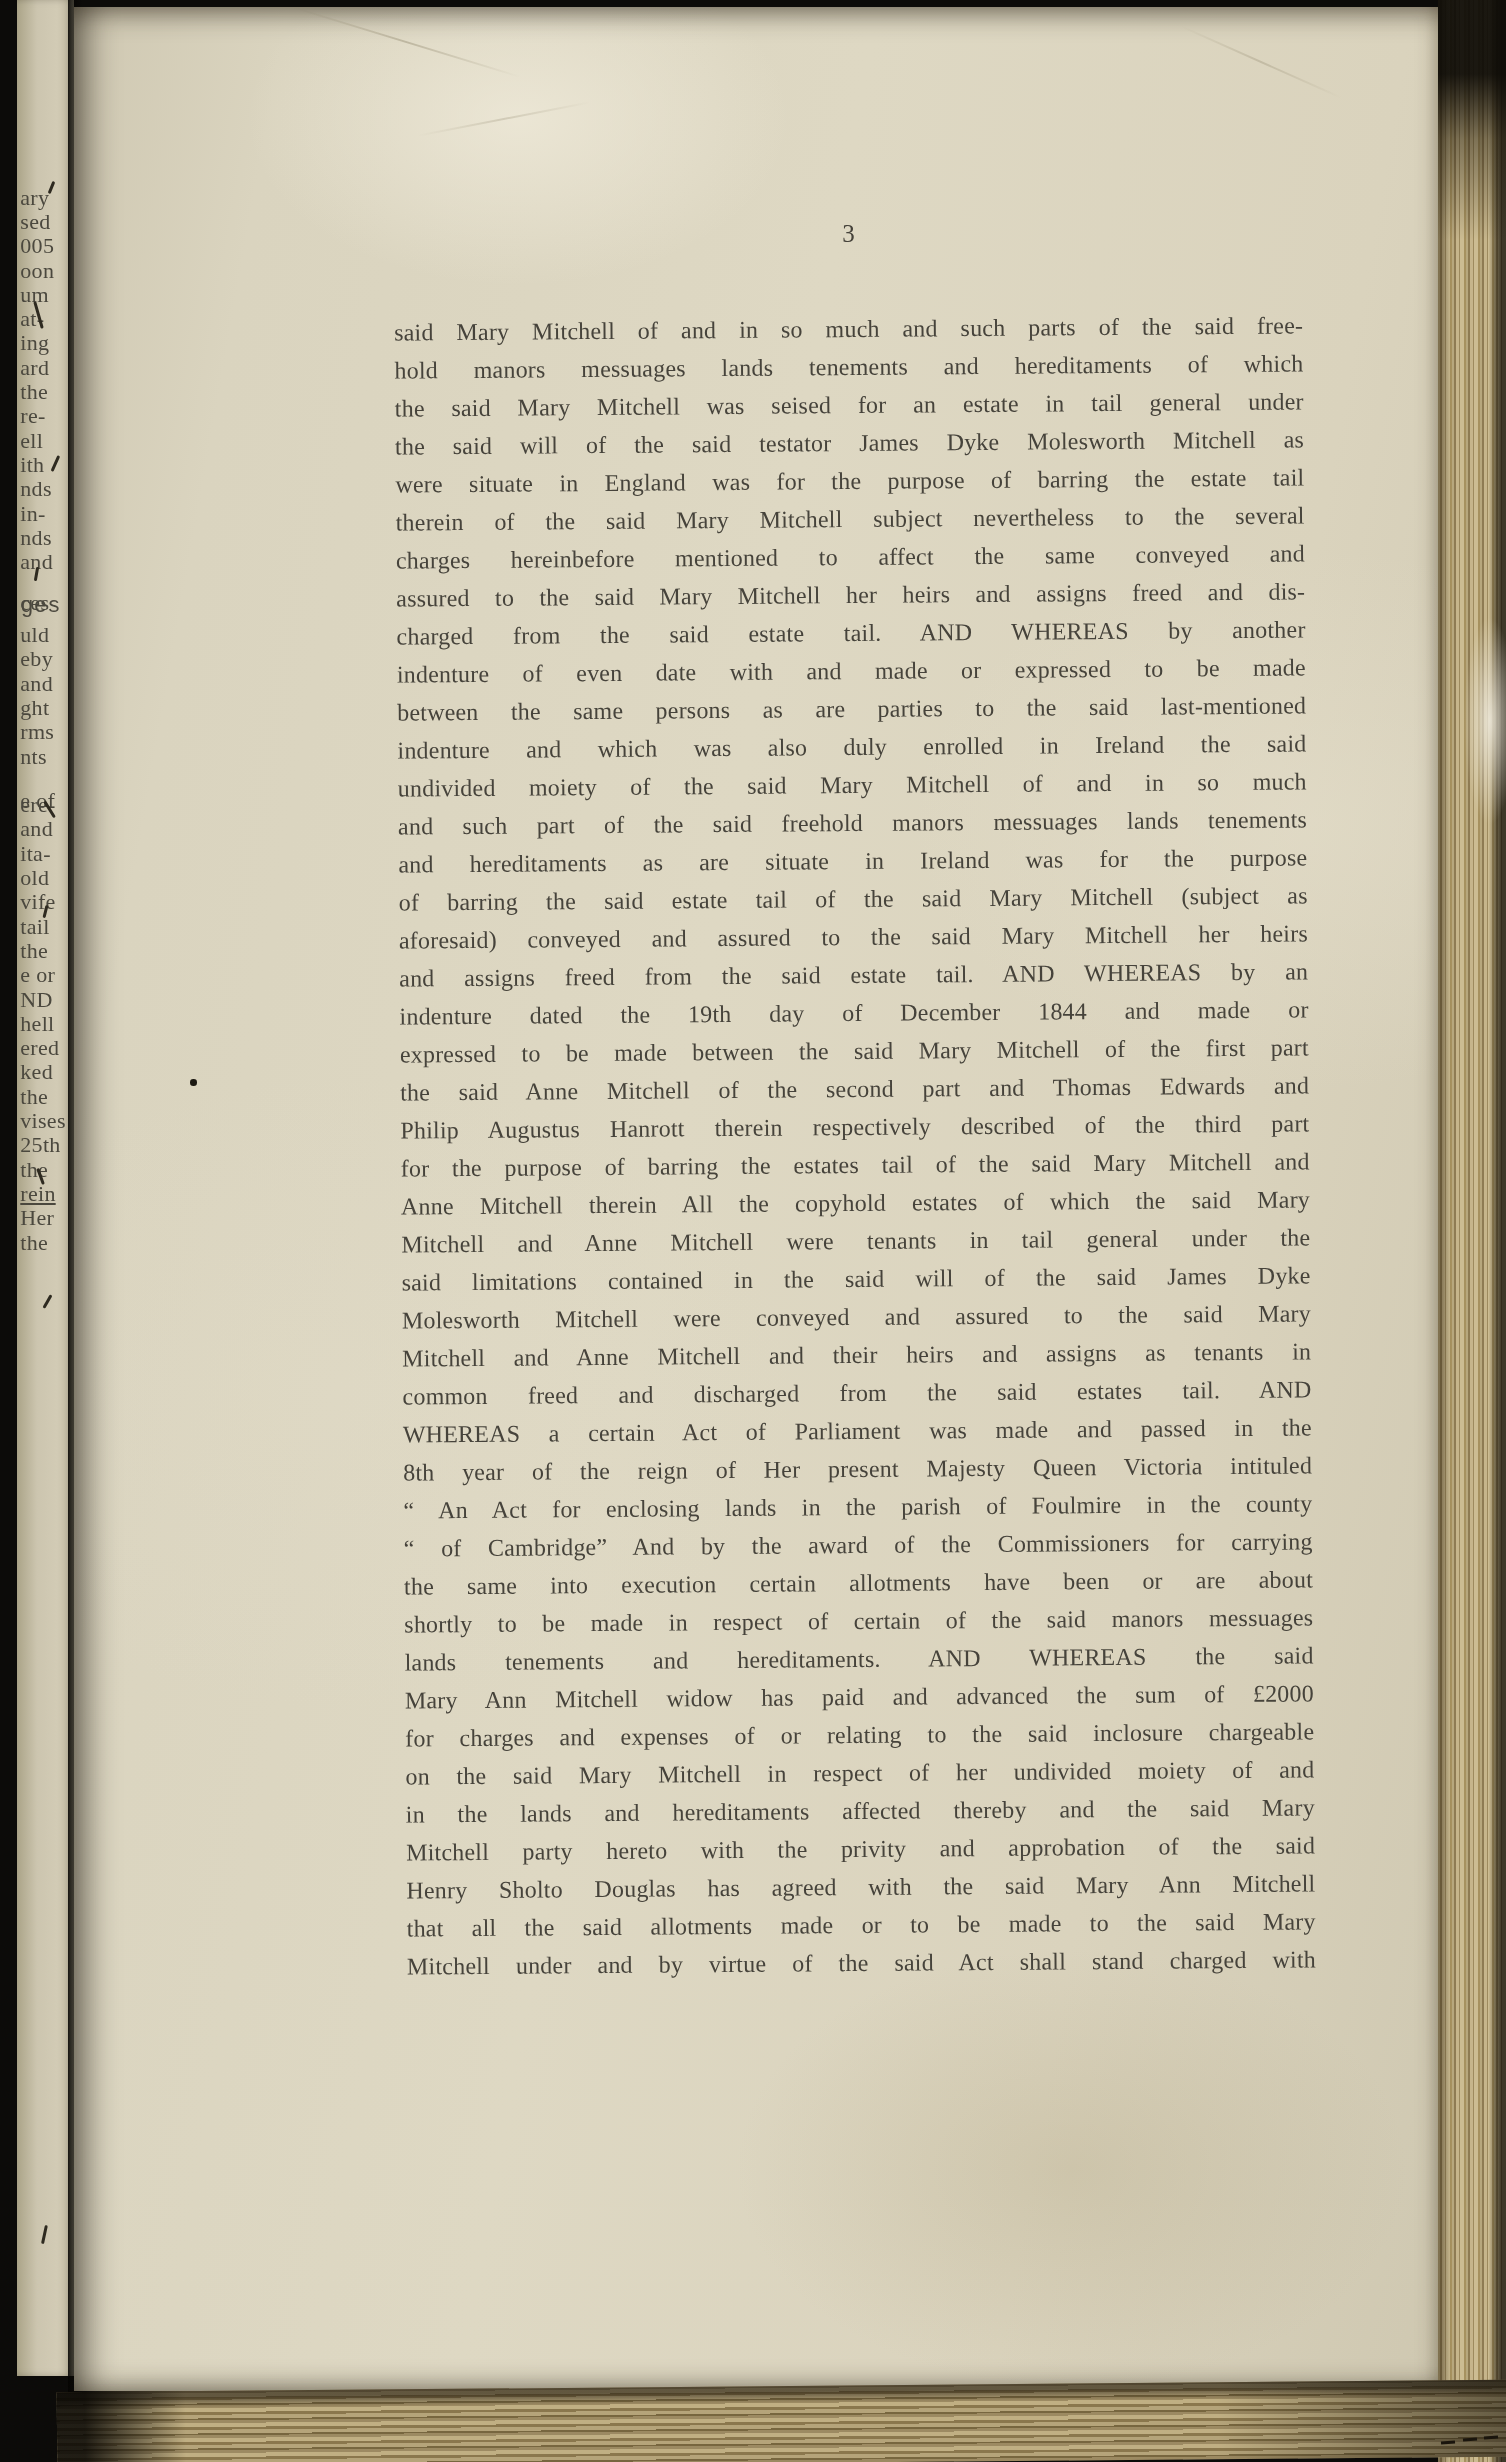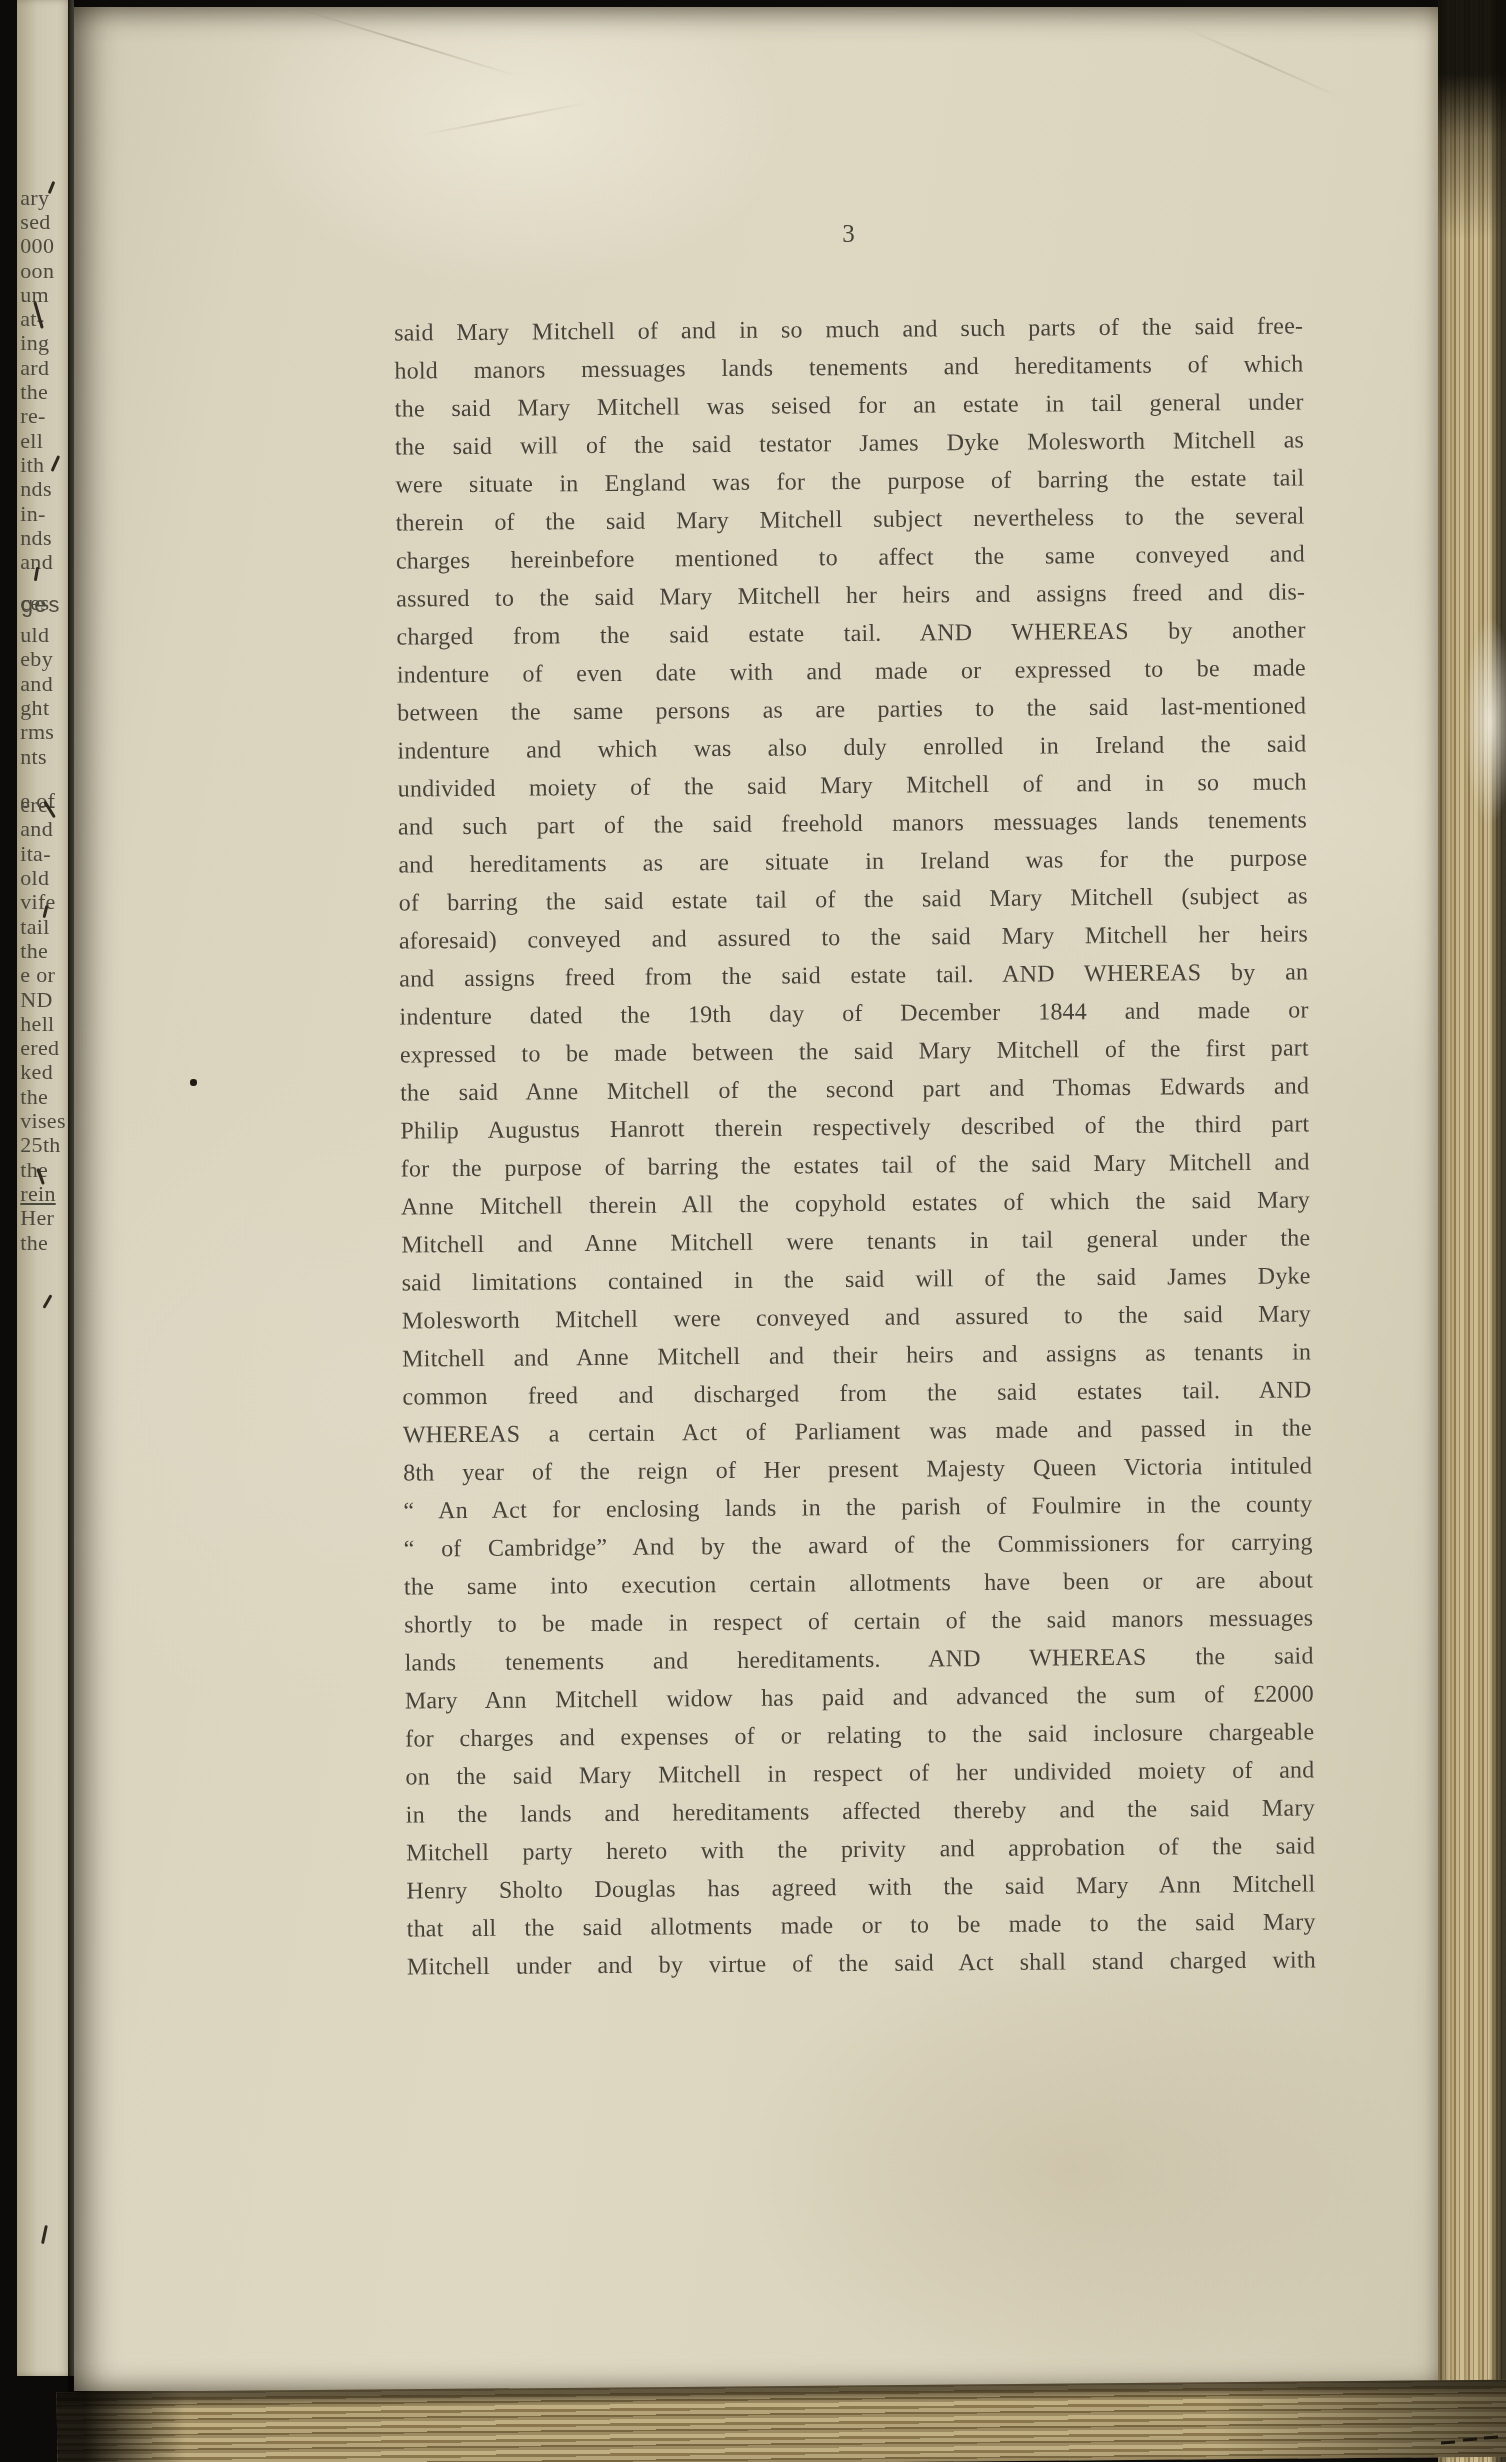--- a/index.html
+++ b/index.html
@@ -98,21 +98,21 @@
     background:linear-gradient(90deg, rgba(120,110,82,0), rgba(120,110,82,.55), rgba(120,110,82,0)); }
 </style>
 </head>
 <body>
 
 <div class="scan">
 
   <div class="facing-page">
       <div class="margin-fragment" style="top: 187px;">ary</div>
       <div class="margin-fragment" style="top: 211px;">sed</div>
-      <div class="margin-fragment" style="top: 235px;">000</div>
+      <div class="margin-fragment" style="top: 235px;">005</div>
       <div class="margin-fragment" style="top: 260px;">oon</div>
       <div class="margin-fragment" style="top: 284px;">um</div>
       <div class="margin-fragment" style="top: 308px;">at-</div>
       <div class="margin-fragment" style="top: 332px;">ing</div>
       <div class="margin-fragment" style="top: 357px;">ard</div>
       <div class="margin-fragment" style="top: 381px;">the</div>
       <div class="margin-fragment" style="top: 405px;">re-</div>
       <div class="margin-fragment" style="top: 430px;">ell</div>
       <div class="margin-fragment" style="top: 454px;">ith</div>
       <div class="margin-fragment" style="top: 478px;">nds</div>

